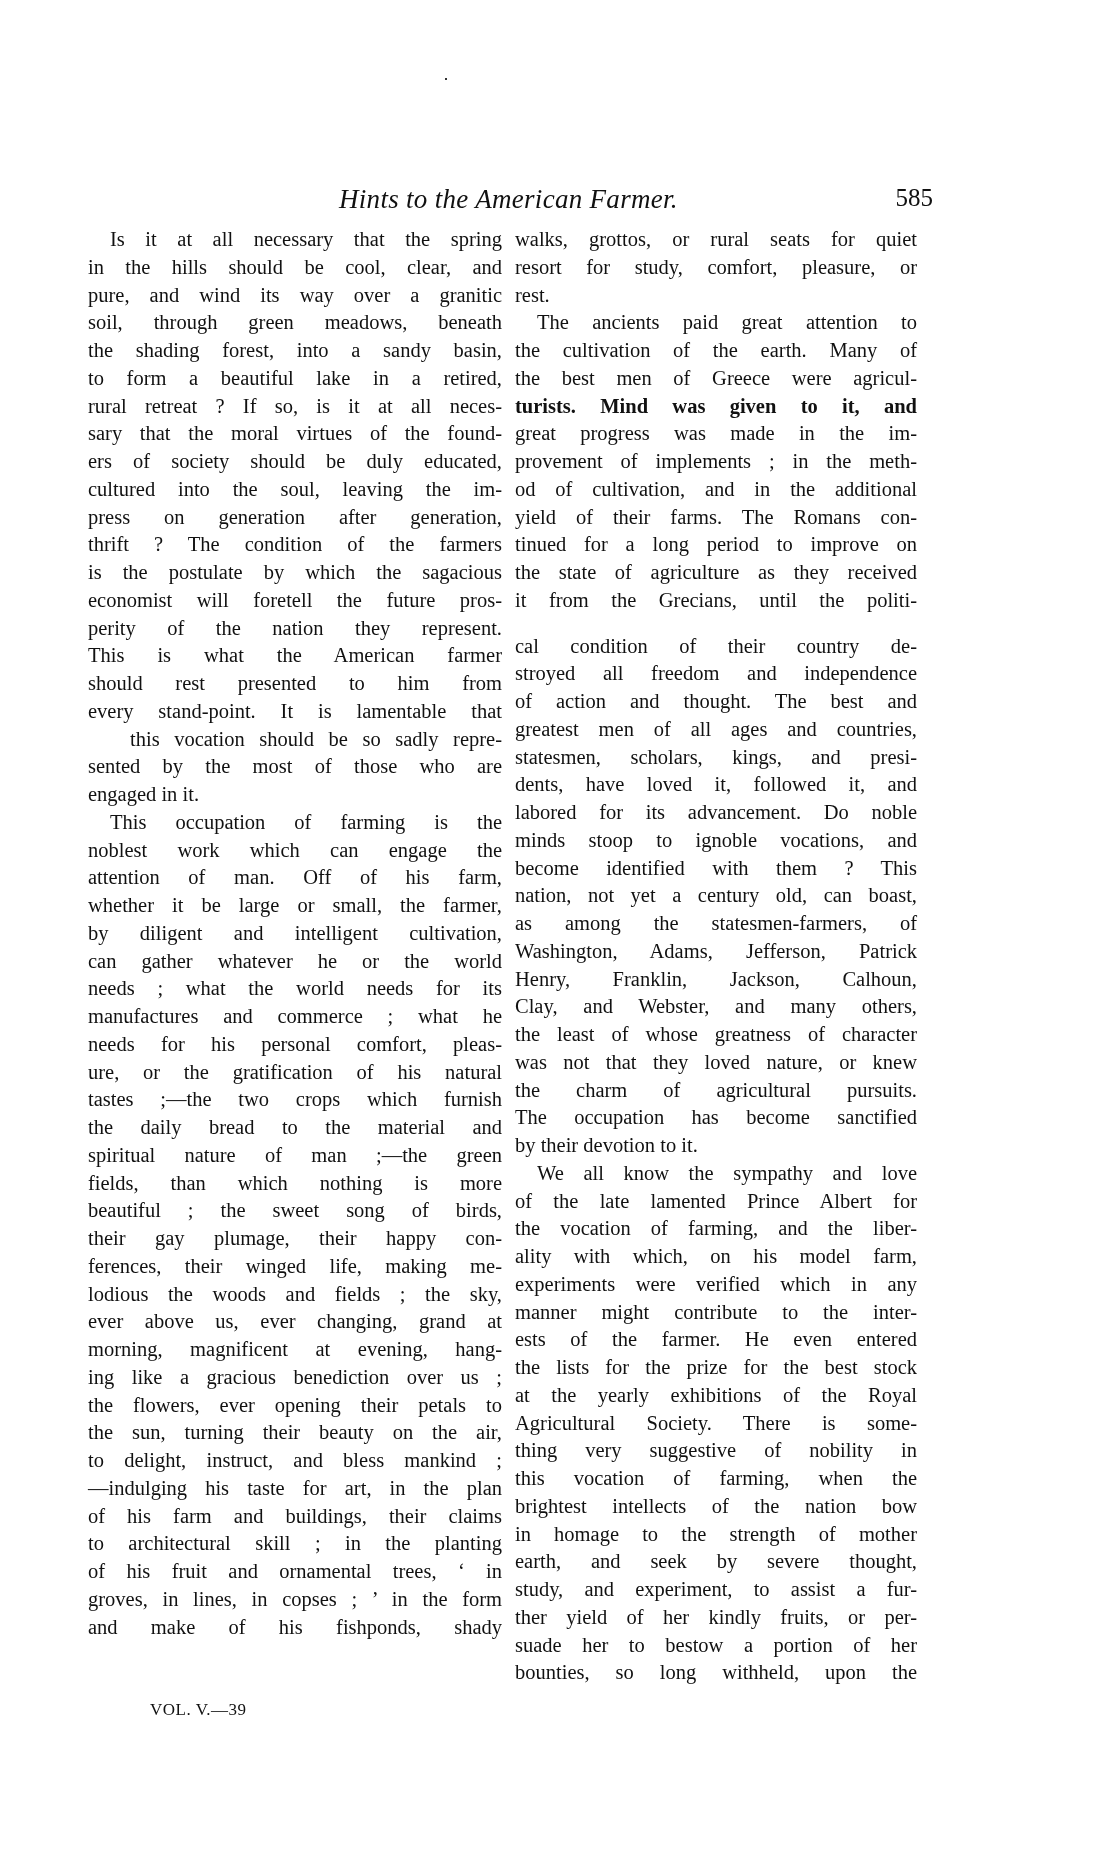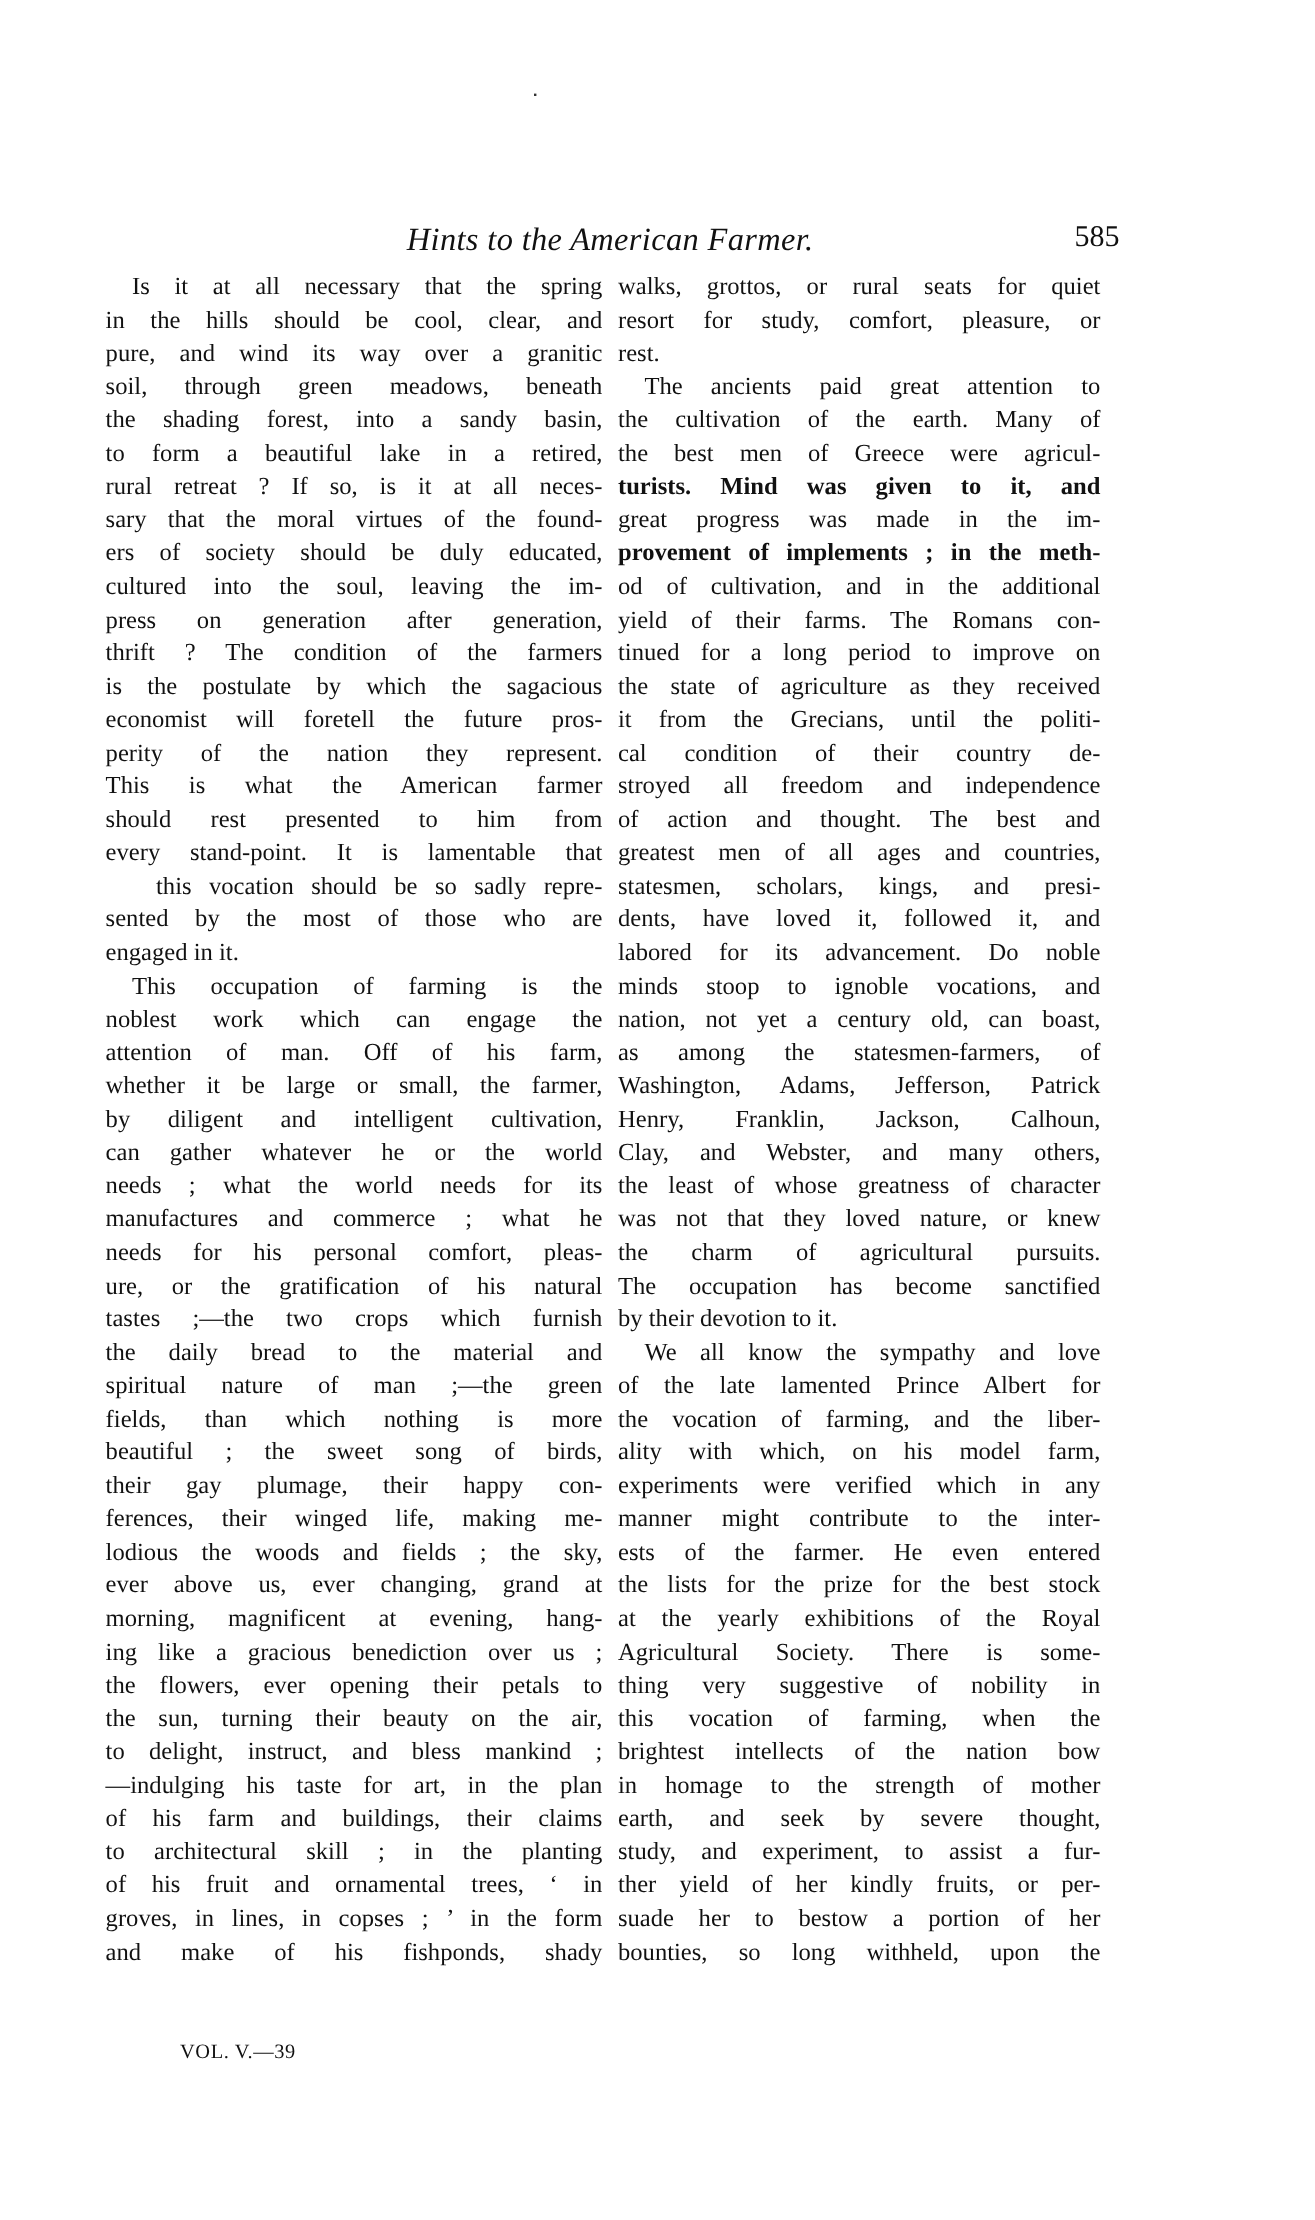--- a/index.html
+++ b/index.html
@@ -85,34 +85,35 @@
   </div>
 <div class="column col-right" id="col-right">
     <span class="line" style="white-space: nowrap;"><span style="white-space: nowrap; word-spacing: 0px;">walks, grottos, or rural seats for quiet</span></span>
     <span class="line" style="white-space: nowrap;"><span style="white-space: nowrap; word-spacing: 0px;">resort for study, comfort, pleasure, or</span></span>
     <span class="line last">rest.</span>
     <span class="line indent" style="white-space: nowrap;"><span style="white-space: nowrap; word-spacing: 0px;">The ancients paid great attention to</span></span>
     <span class="line" style="white-space: nowrap;"><span style="white-space: nowrap; word-spacing: 0px;">the cultivation of the earth.  Many of</span></span>
     <span class="line" style="white-space: nowrap;"><span style="white-space: nowrap; word-spacing: 0px;">the best men of Greece were agricul-</span></span>
     <span class="line" style="white-space: nowrap;"><span style="white-space: nowrap; word-spacing: 0px; font-weight: bold;">turists.  Mind was given to it, and</span></span>
     <span class="line" style="white-space: nowrap;"><span style="white-space: nowrap; word-spacing: 0px;">great progress was made in the im-</span></span>
-    <span class="line" style="white-space: nowrap; font-weight: bold;"><span style="white-space: nowrap; word-spacing: 0px;">provement of implements ; in the meth-</span></span>
+    <span class="line" style="white-space: nowrap;"><span style="white-space: nowrap; word-spacing: 0px;">provement of implements ; in the meth-</span></span>
     <span class="line" style="white-space: nowrap;"><span style="white-space: nowrap; word-spacing: 0px;">od of cultivation, and in the additional</span></span>
     <span class="line" style="white-space: nowrap;"><span style="white-space: nowrap; word-spacing: 0px;">yield of their farms.  The Romans con-</span></span>
     <span class="line" style="white-space: nowrap;"><span style="white-space: nowrap; word-spacing: 0px;">tinued for a long period to improve on</span></span>
     <span class="line" style="white-space: nowrap;"><span style="white-space: nowrap; word-spacing: 0px;">the state of agriculture as they received</span></span>
     <span class="line" style="white-space: nowrap;"><span style="white-space: nowrap; word-spacing: 0px;">it from the Grecians, until the politi-</span></span>
-    <span class="line" style="white-space: nowrap;"><span style="white-space: nowrap; word-spacing: 0px;">cal condition of their country de-</span></span>
+    <span class="line" style="white-space: nowrap; margin-top: 18px;"><span style="white-space: nowrap; word-spacing: 0px;">cal condition of their country de-</span></span>
     <span class="line" style="white-space: nowrap;"><span style="white-space: nowrap; word-spacing: 0px;">stroyed all freedom and independence</span></span>
     <span class="line" style="white-space: nowrap;"><span style="white-space: nowrap; word-spacing: 0px;">of action and thought.  The best and</span></span>
     <span class="line" style="white-space: nowrap;"><span style="white-space: nowrap; word-spacing: 0px;">greatest men of all ages and countries,</span></span>
     <span class="line" style="white-space: nowrap;"><span style="white-space: nowrap; word-spacing: 0px;">statesmen, scholars, kings, and presi-</span></span>
     <span class="line" style="white-space: nowrap;"><span style="white-space: nowrap; word-spacing: 0px;">dents, have loved it, followed it, and</span></span>
     <span class="line" style="white-space: nowrap;"><span style="white-space: nowrap; word-spacing: 0px;">labored for its advancement.  Do noble</span></span>
     <span class="line" style="white-space: nowrap;"><span style="white-space: nowrap; word-spacing: 0px;">minds stoop to ignoble vocations, and</span></span>
+    <span class="line" style="white-space: nowrap;"><span style="white-space: nowrap; word-spacing: 0px;">become identified with them ?  This</span></span>
     <span class="line" style="white-space: nowrap;"><span style="white-space: nowrap; word-spacing: 0px;">nation, not yet a century old, can boast,</span></span>
     <span class="line" style="white-space: nowrap;"><span style="white-space: nowrap; word-spacing: 0px;">as among the statesmen-farmers, of</span></span>
     <span class="line" style="white-space: nowrap;"><span style="white-space: nowrap; word-spacing: 0px;">Washington, Adams, Jefferson, Patrick</span></span>
     <span class="line" style="white-space: nowrap;"><span style="white-space: nowrap; word-spacing: 0px;">Henry, Franklin, Jackson, Calhoun,</span></span>
     <span class="line" style="white-space: nowrap;"><span style="white-space: nowrap; word-spacing: 0px;">Clay, and Webster, and many others,</span></span>
     <span class="line" style="white-space: nowrap;"><span style="white-space: nowrap; word-spacing: 0px;">the least of whose greatness of character</span></span>
     <span class="line" style="white-space: nowrap;"><span style="white-space: nowrap; word-spacing: 0px;">was not that they loved nature, or knew</span></span>
     <span class="line" style="white-space: nowrap;"><span style="white-space: nowrap; word-spacing: 0px;">the charm of agricultural pursuits.</span></span>
     <span class="line" style="white-space: nowrap;"><span style="white-space: nowrap; word-spacing: 0px;">The occupation has become sanctified</span></span>
     <span class="line last">by their devotion to it.</span>

